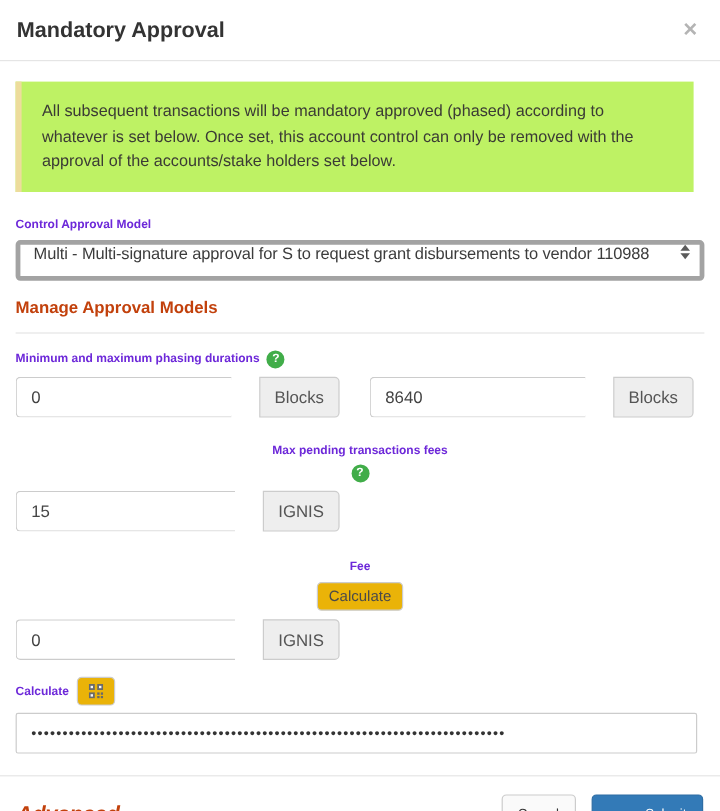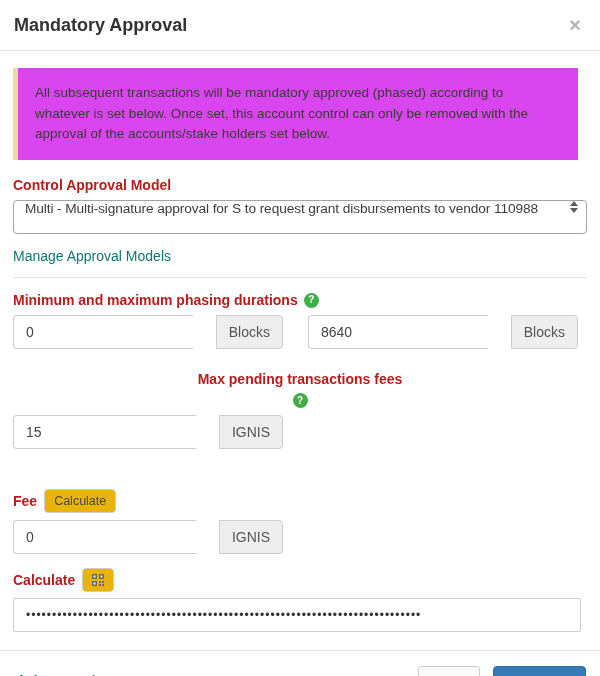--- a/index.html
+++ b/index.html
@@ -23,56 +23,56 @@
     background: none; border: none; font-size: 20px; line-height: 16px;
     color: #b4b4b4; cursor: pointer; font-weight: bold; padding: 2px 4px;
     font-family: "Liberation Sans", sans-serif;
   }
 
   
   .modal-body { padding: 0 13px; flex: 1; }
 
   .callout {
     margin-top: 17px;
-    background: #d946ef;
+    background: #bef264;
     border-left: 5px solid #eddc9c;
     padding: 15px 30px 15px 17px;
     width: 565px;
     line-height: 1.55;
     font-size: 13.5px;
     color: #3b3b35;
   }
 
-  .form-label { font-weight: bold; font-size: 14px; color: #b91c1c; display: inline-block; }
+  .form-label { font-weight: bold; font-size: 10px; color: #6d28d9; display: inline-block; }
 
   .group-approval { margin-top: 17px; }
   .select-box {
     margin-top: 7px;
     width: 574px; height: 34px;
-    border: 1px solid #a3a3a3; border-radius: 4px;
+    border: 4px solid #a3a3a3; border-radius: 4px;
     display: flex; align-items: flex-start;
     padding: 0 8px 12px 11px;
     background: #fff;
     cursor: pointer;
   }
   .select-text {
     flex: 1; white-space: nowrap; overflow: hidden;
     font-size: 13.7px; color: #3c3c3c; letter-spacing: -0.1px;
   }
   .select-arrows { display: flex; flex-direction: column; gap: 2px; margin-left: 2px; }
   .select-arrows .tri-up {
     width: 0; height: 0; border-left: 4px solid transparent;
     border-right: 4px solid transparent; border-bottom: 5px solid #5a5a5a;
   }
   .select-arrows .tri-down {
     width: 0; height: 0; border-left: 4px solid transparent;
     border-right: 4px solid transparent; border-top: 5px solid #5a5a5a;
   }
 
-  a.link { color: #0f766e; text-decoration: none; cursor: pointer; }
+  a.link { color: #c2410c; text-decoration: none; cursor: pointer; font-weight: bold; }
   .manage-link { display: inline-block; margin-top: 14px; font-size: 14px; }
 
   .divider { border: none; border-top: 1px solid #e5e5e5; margin-top: 13px; }
 
   .section-label-row { margin-top: 14px; display: flex; align-items: center; gap: 6px; text-align: center; }
   .help-icon {
     width: 15px; height: 15px; border-radius: 50%;
     background: #41ad49; color: #fff;
     font-size: 10px; font-weight: bold;
     display: inline-flex; align-items: center; justify-content: center;
@@ -99,21 +99,21 @@
   .single-row { margin-top: 7px; }
 
   .mini-btn {
     height: 24px; padding: 0 9px;
     background: #eab308; border: 1px solid #ccc; border-radius: 4px;
     font-size: 12.5px; color: #4a4a4a; cursor: pointer;
     font-family: "Liberation Sans", sans-serif;
     display: inline-flex; align-items: center; justify-content: center;
   }
   .inline-label-row { display: flex; align-items: center; gap: 7px; }
-  .row-fee { margin-top: 40px; }
+  .row-fee { margin-top: 24px; flex-direction: column; }
   .row-pass { margin-top: 14px; }
 
   .pass-input {
     margin-top: 6px; width: 568px; height: 34px;
     border: 1px solid #ccc; border-radius: 2px;
     padding: 0 12px; font-size: 12px; letter-spacing: 1px; color: #333;
     font-family: "Liberation Sans", sans-serif; outline: none;
   }
 
   

